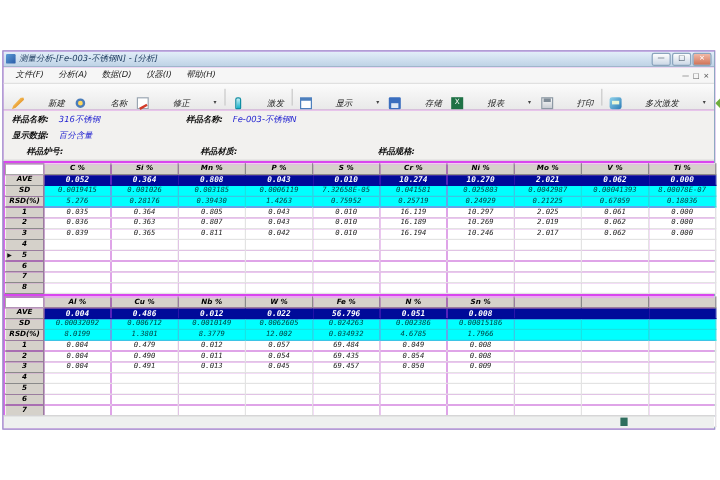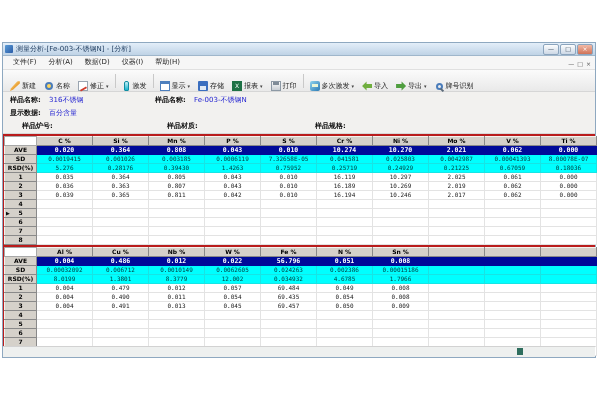--- a/index.html
+++ b/index.html
@@ -1,40 +1,40 @@
 <!DOCTYPE html>
 <html><head>
 <meta charset="utf-8">
 <style>
   html,body{margin:0;padding:0;}
   body{width:600px;height:400px;background:#ffffff;position:relative;overflow:hidden;
        font-family:"DejaVu Sans",sans-serif;-webkit-font-smoothing:none;}
   .window{position:absolute;left:2px;top:42px;width:594px;height:316px;
-          border:1px solid #8ea8c0;background:#b91c1c;box-sizing:border-box;}
+          border:1px solid #8ea8c0;background:#d946ef;box-sizing:border-box;font-style:italic;}
   
   .titlebar{height:12px;background:linear-gradient(#e3eef9,#bfd3e6);display:flex;align-items:center;
             border-bottom:1px solid #9fb6cb;padding:0 2px;}
   .app-icon{width:8px;height:8px;background:linear-gradient(135deg,#5b9bd5,#2a5ca8);border-radius:1px;
             margin-right:3px;flex:none;}
   .title-text{font-size:7px;color:#1c3a5e;white-space:nowrap;overflow:hidden;flex:1;}
   .win-controls{display:flex;gap:1px;flex:none;}
   .wbtn{width:14px;height:9px;background:linear-gradient(#fdfdfd,#ccd8e6);border:1px solid #8ba4bd;
         border-radius:2px;font-size:6px;line-height:7px;text-align:center;color:#345;cursor:default;}
   .wbtn.close{background:linear-gradient(#f2b9a6,#cf7257);color:#fff;}
   
   .menubar{height:13px;background:#f6f6f6;border-bottom:1px solid #e0e0e0;display:flex;
            align-items:flex-end;padding:0 4px;}
   .menu-item{font-size:7px;color:#222;padding:0 6px;line-height:13px;}
   .menu-spacer{flex:1;}
   .mdi{display:flex;gap:3px;align-items:center;}
   .mdi span{font-size:6px;color:#555;line-height:10px;}
   
   .toolbar{height:21px;background:linear-gradient(#fbfbfb,#e9e9e9);border-bottom:1px solid #d6d6d6;
            display:flex;align-items:center;padding:0 3px;}
-  .tb-item{display:flex;align-items:center;gap:2px;padding:1px 4px;border-radius:2px;margin-top:11px;}
+  .tb-item{display:flex;align-items:center;gap:20px;padding:1px 4px;border-radius:2px;margin-top:11px;}
   .tb-label{font-size:7px;color:#222;white-space:nowrap;}
   .dd{font-size:5px;color:#444;}
   .tb-sep{width:1px;height:14px;background:#c9c9c9;margin:0 2px;flex:none;}
   .icon{width:10px;height:10px;display:inline-block;position:relative;flex:none;box-sizing:border-box;}
   .new-pencil-icon{background:linear-gradient(135deg,#ffe089 10%,#e89b2e 60%,#8a5a1a 100%);
       clip-path:polygon(0 100%,10% 72%,72% 5%,95% 0,100% 22%,30% 88%);}
   .name-icon{width:8px;height:8px;margin:1px;border:2px solid #4a7cba;border-radius:50%;
       background:#ffd75e;}
   .correction-icon{background:#fff;border:1px solid #9aa5b1;}
   .correction-icon::after{content:"";position:absolute;left:1px;top:6px;width:7px;height:2px;
@@ -224,21 +224,21 @@
             <td class="colhdr">P %</td>
             <td class="colhdr">S %</td>
             <td class="colhdr">Cr %</td>
             <td class="colhdr">Ni %</td>
             <td class="colhdr">Mo %</td>
             <td class="colhdr">V %</td>
             <td class="colhdr">Ti %</td>
           </tr>
           <tr class="ave-row">
             <td class="rowhdr">AVE</td>
-            <td class="cell">0.020</td>
+            <td class="cell">0.052</td>
             <td class="cell">0.364</td>
             <td class="cell">0.808</td>
             <td class="cell">0.043</td>
             <td class="cell">0.010</td>
             <td class="cell">10.274</td>
             <td class="cell">10.270</td>
             <td class="cell">2.021</td>
             <td class="cell">0.062</td>
             <td class="cell">0.000</td>
           </tr>

